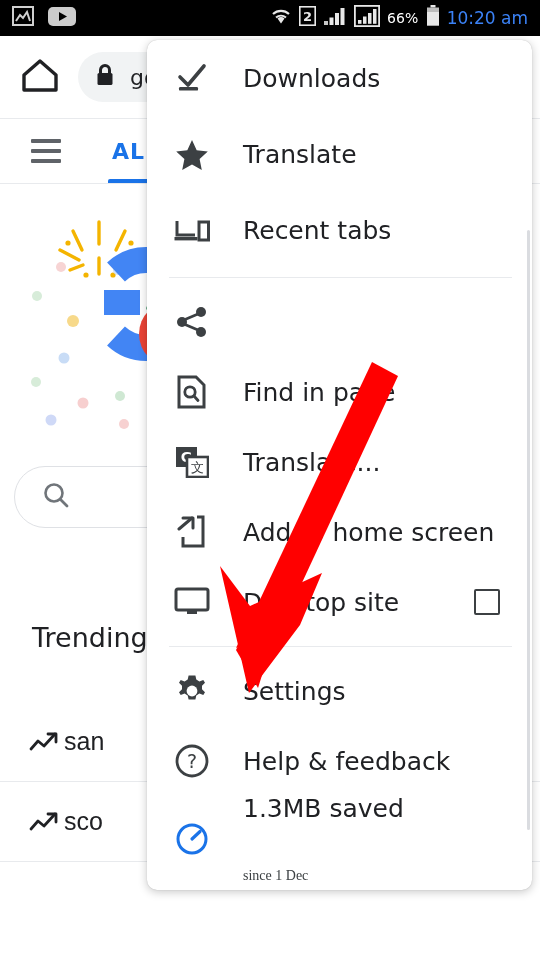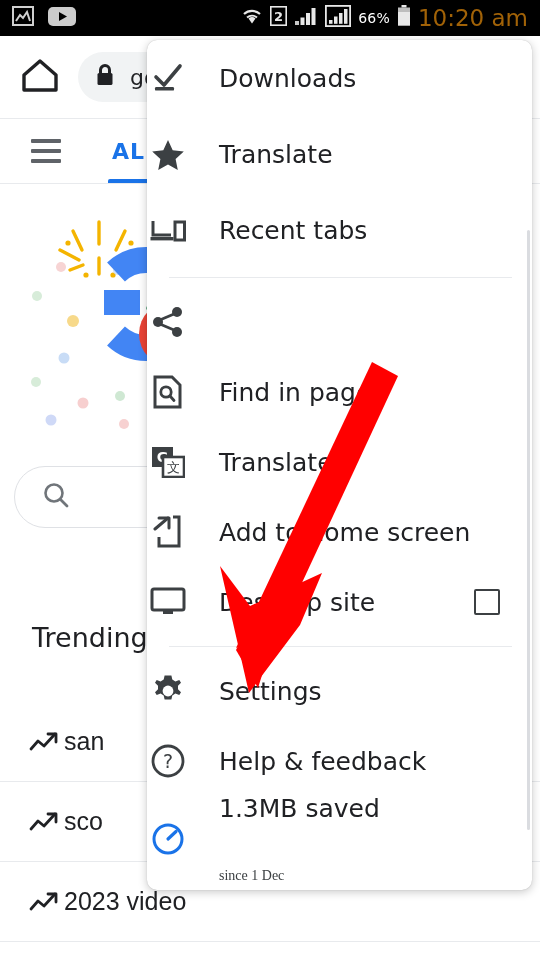--- a/index.html
+++ b/index.html
@@ -25,21 +25,21 @@
     padding: 0 12px;
   }
   .sb-left { display: flex; align-items: center; gap: 14px; }
   .sb-right { margin-left: auto; display: flex; align-items: center; gap: 7px; }
   .sb-icon { display: block; }
   .sb-text {
     color: #ffffff; font-size: 14px;
     font-family: "DejaVu Sans", sans-serif;
     letter-spacing: .2px; white-space: nowrap;
   }
-  .sb-time { color:#a16207; font-size: 23px; white-space: nowrap; }
+  .sb-time { color:#3b82f6; font-size: 17px; white-space: nowrap; }
 
   
   #browser-bar {
     position: absolute; top: 36px; left: 0;
     width: 540px; height: 82px;
     background: #ffffff;
     display: flex; align-items: center;
     padding: 0 18px;
   }
   #home-btn { width: 44px; height: 44px; display:flex; align-items:center; justify-content:center; }
@@ -138,20 +138,21 @@
     background: #ffffff;
     border-radius: 10px;
     box-shadow: 0 2px 10px rgba(0,0,0,.22), 0 0 1px rgba(0,0,0,.25);
     overflow: hidden;
     z-index: 20;
   }
   .menu-item {
     position: relative;
     height: 70px;
     display: flex; align-items: center;
+    padding-left: 24px;
   }
   .mi-icon {
     width: 42px; min-width: 42px;
     display: flex; align-items: center; justify-content: center;
   }
   .mi-label {
     margin-left: 30px;
     font-size: 25px; color: #202124;
     font-family: "DejaVu Sans", sans-serif;
     white-space: nowrap;
@@ -360,29 +361,20 @@
     <div class="trend-row" style="top:598px;">
       <span class="trend-icon">
         <svg width="34" height="26" viewBox="0 0 34 26">
           <polyline points="3,20 10,12 16,17 27,5" fill="none" stroke="#202124" stroke-width="2.8" stroke-linecap="round" stroke-linejoin="round"></polyline>
           <polyline points="20,5 28,5 28,13" fill="none" stroke="#202124" stroke-width="2.8" stroke-linecap="round" stroke-linejoin="round"></polyline>
         </svg>
       </span>
       <span class="trend-text">sco</span>
     </div>
 
-    <div class="trend-row" style="top:678px;">
-      <span class="trend-icon">
-        <svg width="34" height="26" viewBox="0 0 34 26">
-          <polyline points="3,20 10,12 16,17 27,5" fill="none" stroke="#202124" stroke-width="2.8" stroke-linecap="round" stroke-linejoin="round"></polyline>
-          <polyline points="20,5 28,5 28,13" fill="none" stroke="#202124" stroke-width="2.8" stroke-linecap="round" stroke-linejoin="round"></polyline>
-        </svg>
-      </span>
-      <span class="trend-text">2023 video</span>
-    </div>
   </div>
 
   <div id="menu">
 
     <div class="menu-item" style="height:76px;">
       <span class="mi-icon">
         <svg width="34" height="32" viewBox="0 0 34 32">
           <polyline points="5,15 13,23 29,4" fill="none" stroke="#3c4043" stroke-width="3.6" stroke-linecap="round" stroke-linejoin="round"></polyline>
           <rect x="4" y="25" width="19" height="3.6" rx="1.2" fill="#3c4043"></rect>
         </svg>

